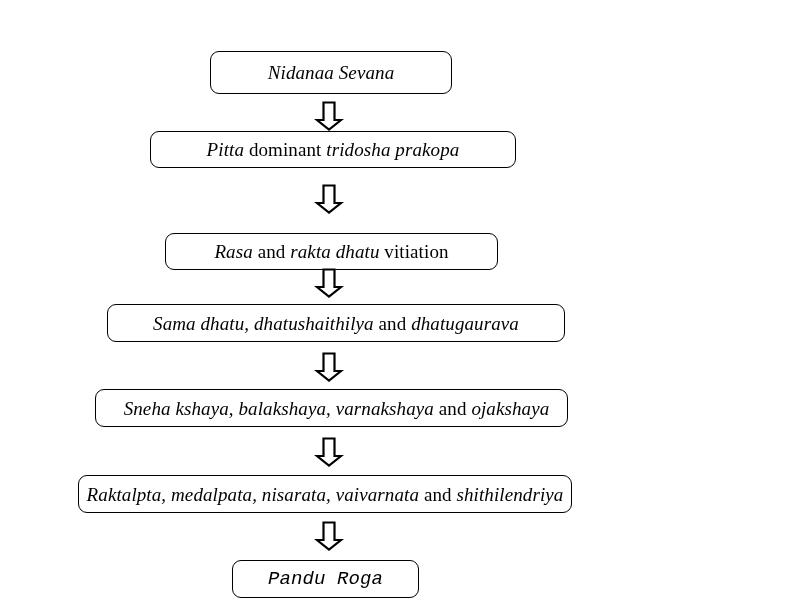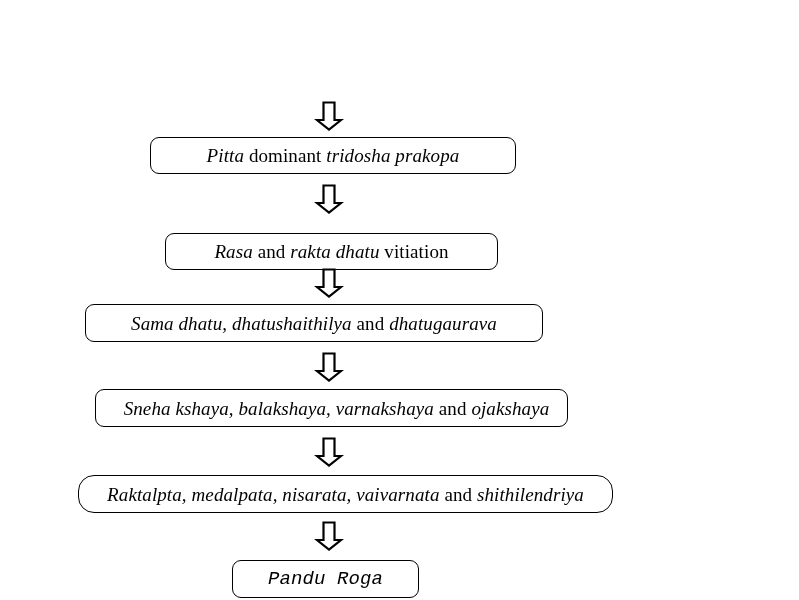--- a/index.html
+++ b/index.html
@@ -43,25 +43,25 @@
   }
   .node-label i {
     font-style: italic;
   }
   .node-label span.rm {
     font-style: normal;
   }
 
   
   #node-1 { left: 210px; top: 51px;  width: 242px; height: 43px; }
-  #node-2 { left: 150px; top: 137px; width: 366px; height: 37px; }
+  #node-2 { left: 150px; top: 131px; width: 366px; height: 37px; }
   #node-3 { left: 165px; top: 221px; width: 333px; height: 37px; margin-top: 12px; }
-  #node-4 { left: 85px;  top: 304px; width: 458px; height: 38px; }
+  #node-4 { left: 107px;  top: 304px; width: 458px; height: 38px; }
   #node-5 { left: 95px;  top: 389px; width: 473px; height: 38px; padding-left: 24px; }
-  #node-6 { left: 78px;  top: 475px; width: 535px; height: 38px; border-radius: 16px; }
+  #node-6 { left: 78px;  top: 475px; width: 494px; height: 38px; }
   #node-7 { left: 232px; top: 560px; width: 187px; height: 38px; font-family: Liberation Mono, monospace; }
 
   
   .arrow {
     position: absolute;
     width: 30px;
     height: 30px;
     left: 314px;
   }
   .arrow svg {
@@ -81,20 +81,23 @@
   #arrow-3 { top: 268px; }
   #arrow-4 { top: 352px; }
   #arrow-5 { top: 437px; }
   #arrow-6 { top: 521px; }
 </style>
 </head>
 <body>
 
 <div id="flowchart">
 
+  <div class="node" id="node-1">
+    <div class="node-label"><i>Nidanaa Sevana</i></div>
+  </div>
 
   <div class="arrow" id="arrow-1">
     <svg viewBox="0 0 30 30" xmlns="http://www.w3.org/2000/svg">
       <polygon points="9.5,1.5 20.5,1.5 20.5,19 27,19 15,28.5 3,19 9.5,19"></polygon>
     </svg>
   </div>
 
   <div class="node" id="node-2">
     <div class="node-label"><i>Pitta</i><span class="rm"> dominant </span><i>tridosha prakopa</i></div>
   </div>

